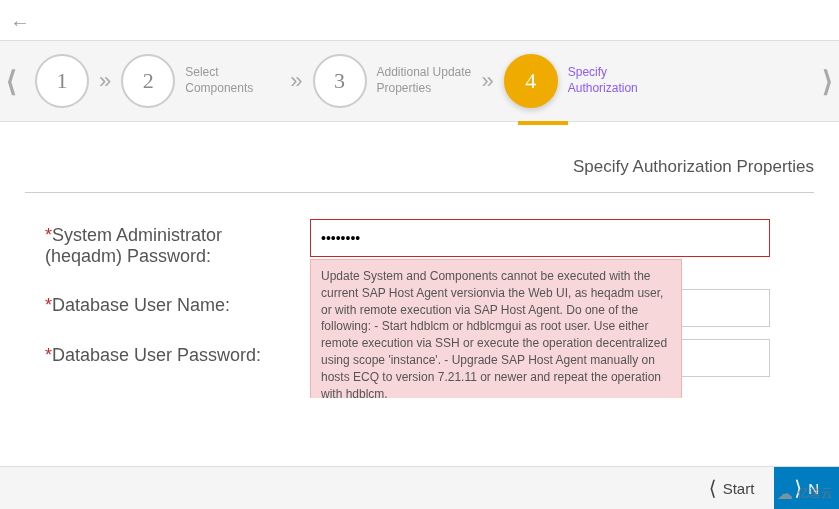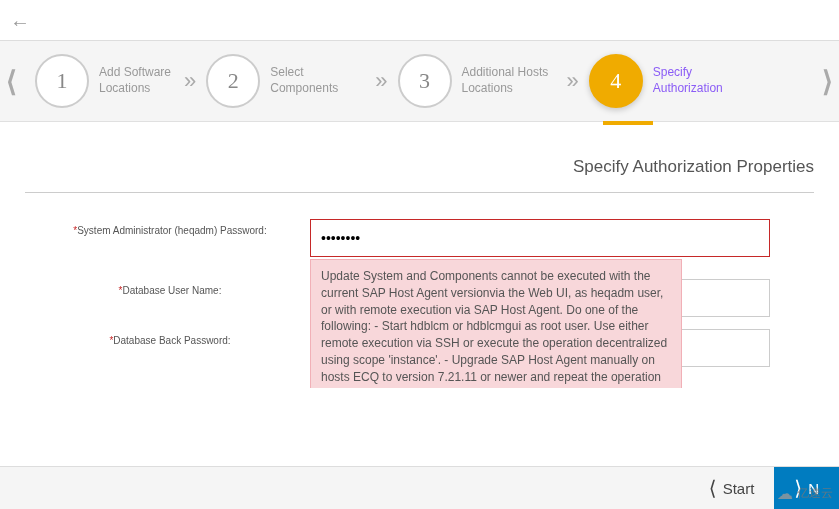--- a/index.html
+++ b/index.html
@@ -18,21 +18,21 @@
   .step-sep { color:#aaa; font-size:22px; margin:0 10px;}
   .step.active .step-circle { background:#f0ab00; border-color:#f0ab00; color:#fff; box-shadow:0 2px 6px rgba(0,0,0,0.2);}
   .step.active .step-label { color:#8b5cf6;}
   .step.active { position:relative;}
   .step.active::after { content:""; position:absolute; left:14px; bottom:-17px; width:50px; height:4px; background:#f0ab00;}
   .content-wrap { padding:15px;}
   .content { background:#fff;}
   .section-title { text-align:right; font-size:17px; color:#555; padding:20px 0 15px;}
   .section-title-wrap { border-bottom:1px solid #ccc; margin:0 10px 20px;}
   .form-row { display:flex; padding:6px 30px; align-items:flex-start; gap:15px; position:relative;}
-  .form-label { width:250px; text-align:center; color:#555; font-size:10px; padding-top:6px;}
+  .form-label { width:250px; text-align:left; color:#555; font-size:18px; padding-top:6px;}
   .required-star { color:#c62828;}
   .form-input-wrap { position:relative; flex:1; max-width:460px;}
   input.form-input { width:100%; box-sizing:border-box; height:38px; border:1px solid #ccc; font-size:14px; padding:0 10px; outline:none;}
   input.form-input.error { border:1px solid #c62828;}
   .tooltip { position:absolute; left:0; top:40px; width:350px; background:#f8d7da; color:#555; font-size:12px; padding:8px 10px; line-height:1.4; z-index:10; border:1px solid #f1b0b7;}
   .footer { position:fixed; left:0; bottom:0; width:839px; background:#f5f5f5; border-top:1px solid #ddd; height:42px; display:flex; justify-content:flex-end; align-items:stretch;}
   .footer-btn { display:flex; align-items:center; gap:6px; padding:0 20px; font-size:15px; cursor:pointer;}
   .footer-btn.back { color:#444; }
   .footer-btn.next { background:#007cc0; color:#fff;}
   .footer-btn .chev { font-size:20px; line-height:1;}
@@ -45,33 +45,32 @@
 <div class="top-bar">
   <span class="back-arrow">←</span>
 </div>
 
 <div class="wizard">
   <span class="edge-chevron left">⟨</span>
   <div class="steps">
 
     <div class="step">
       <div class="step-circle">1</div>
-      <div class="step-label narrow">Add Software Locations</div>
     </div>
     <span class="step-sep">»</span>
 
     <div class="step">
       <div class="step-circle">2</div>
       <div class="step-label">Select Components</div>
     </div>
     <span class="step-sep">»</span>
 
     <div class="step">
       <div class="step-circle">3</div>
-      <div class="step-label">Additional Hosts Locations</div>
+      <div class="step-label">Additional Update Properties</div>
     </div>
     <span class="step-sep">»</span>
 
     <div class="step active">
       <div class="step-circle">4</div>
       <div class="step-label narrow">Specify Authorization</div>
     </div>
 
   </div>
   <span class="edge-chevron right">⟩</span>
@@ -97,21 +96,21 @@
       <div class="form-label">
         <span class="required-star">*</span><span>Database User Name:</span>
       </div>
       <div class="form-input-wrap">
         <input type="text" class="form-input" value="" style="">
       </div>
     </div>
 
     <div class="form-row">
       <div class="form-label">
-        <span class="required-star">*</span><span>Database Back Password:</span>
+        <span class="required-star">*</span><span>Database User Password:</span>
       </div>
       <div class="form-input-wrap">
         <input type="password" class="form-input" value="" style="">
       </div>
     </div>
 
   </div>
 </div>
 
 <div class="footer">

